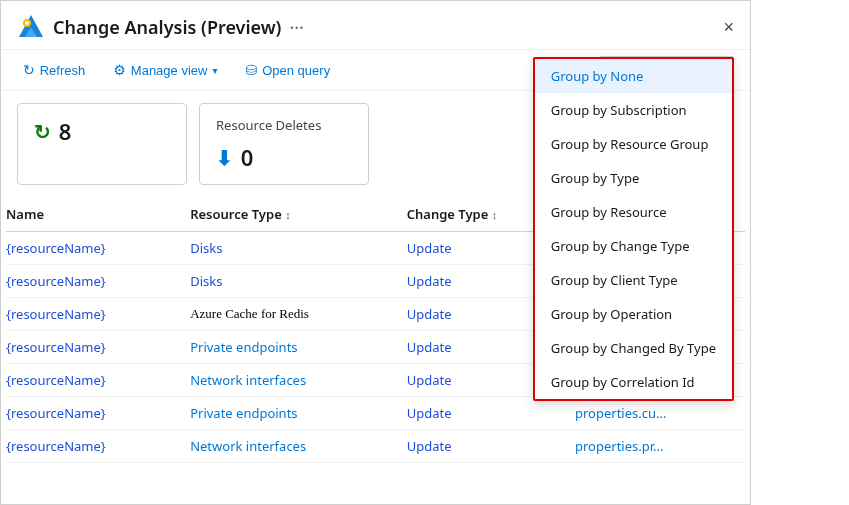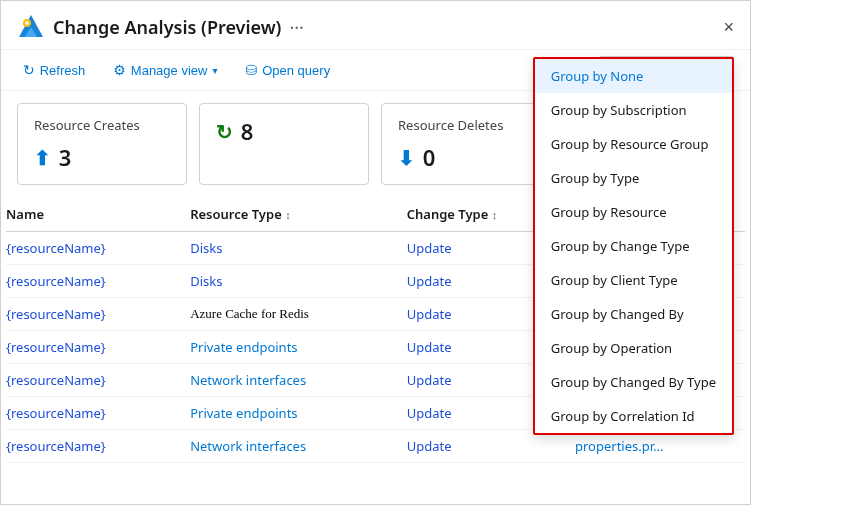--- a/index.html
+++ b/index.html
@@ -209,27 +209,20 @@
     </button>
     <button class="group-by-btn">
       <span class="icon">≡</span>
       <span>Group by None</span>
       <span class="chevron">▾</span>
     </button>
   </div>
 
   <div class="summary-row">
     <div class="summary-card">
-      <div class="summary-card-title">Resource Creates</div>
-      <div class="summary-card-value">
-        <span class="card-icon-creates">⬆</span>
-        <span>3</span>
-      </div>
-    </div>
-    <div class="summary-card">
       <div class="summary-card-value">
         <span class="card-icon-updates">↻</span>
         <span>8</span>
       </div>
     </div>
     <div class="summary-card">
       <div class="summary-card-title">Resource Deletes</div>
       <div class="summary-card-value">
         <span class="card-icon-deletes">⬇</span>
         <span>0</span>
@@ -295,19 +288,18 @@
   </div>
 
   <div class="dropdown-overlay" id="dropdown">
   <div class="dropdown-item selected">Group by None</div>
       <div class="dropdown-item">Group by Subscription</div>
       <div class="dropdown-item">Group by Resource Group</div>
       <div class="dropdown-item">Group by Type</div>
       <div class="dropdown-item">Group by Resource</div>
       <div class="dropdown-item">Group by Change Type</div>
       <div class="dropdown-item">Group by Client Type</div>
-      <div class="dropdown-item">Group by Changed By</div>
       <div class="dropdown-item">Group by Operation</div>
       <div class="dropdown-item">Group by Changed By Type</div>
       <div class="dropdown-item">Group by Correlation Id</div>
     </div>
 
 </div>
 
 </body></html>

